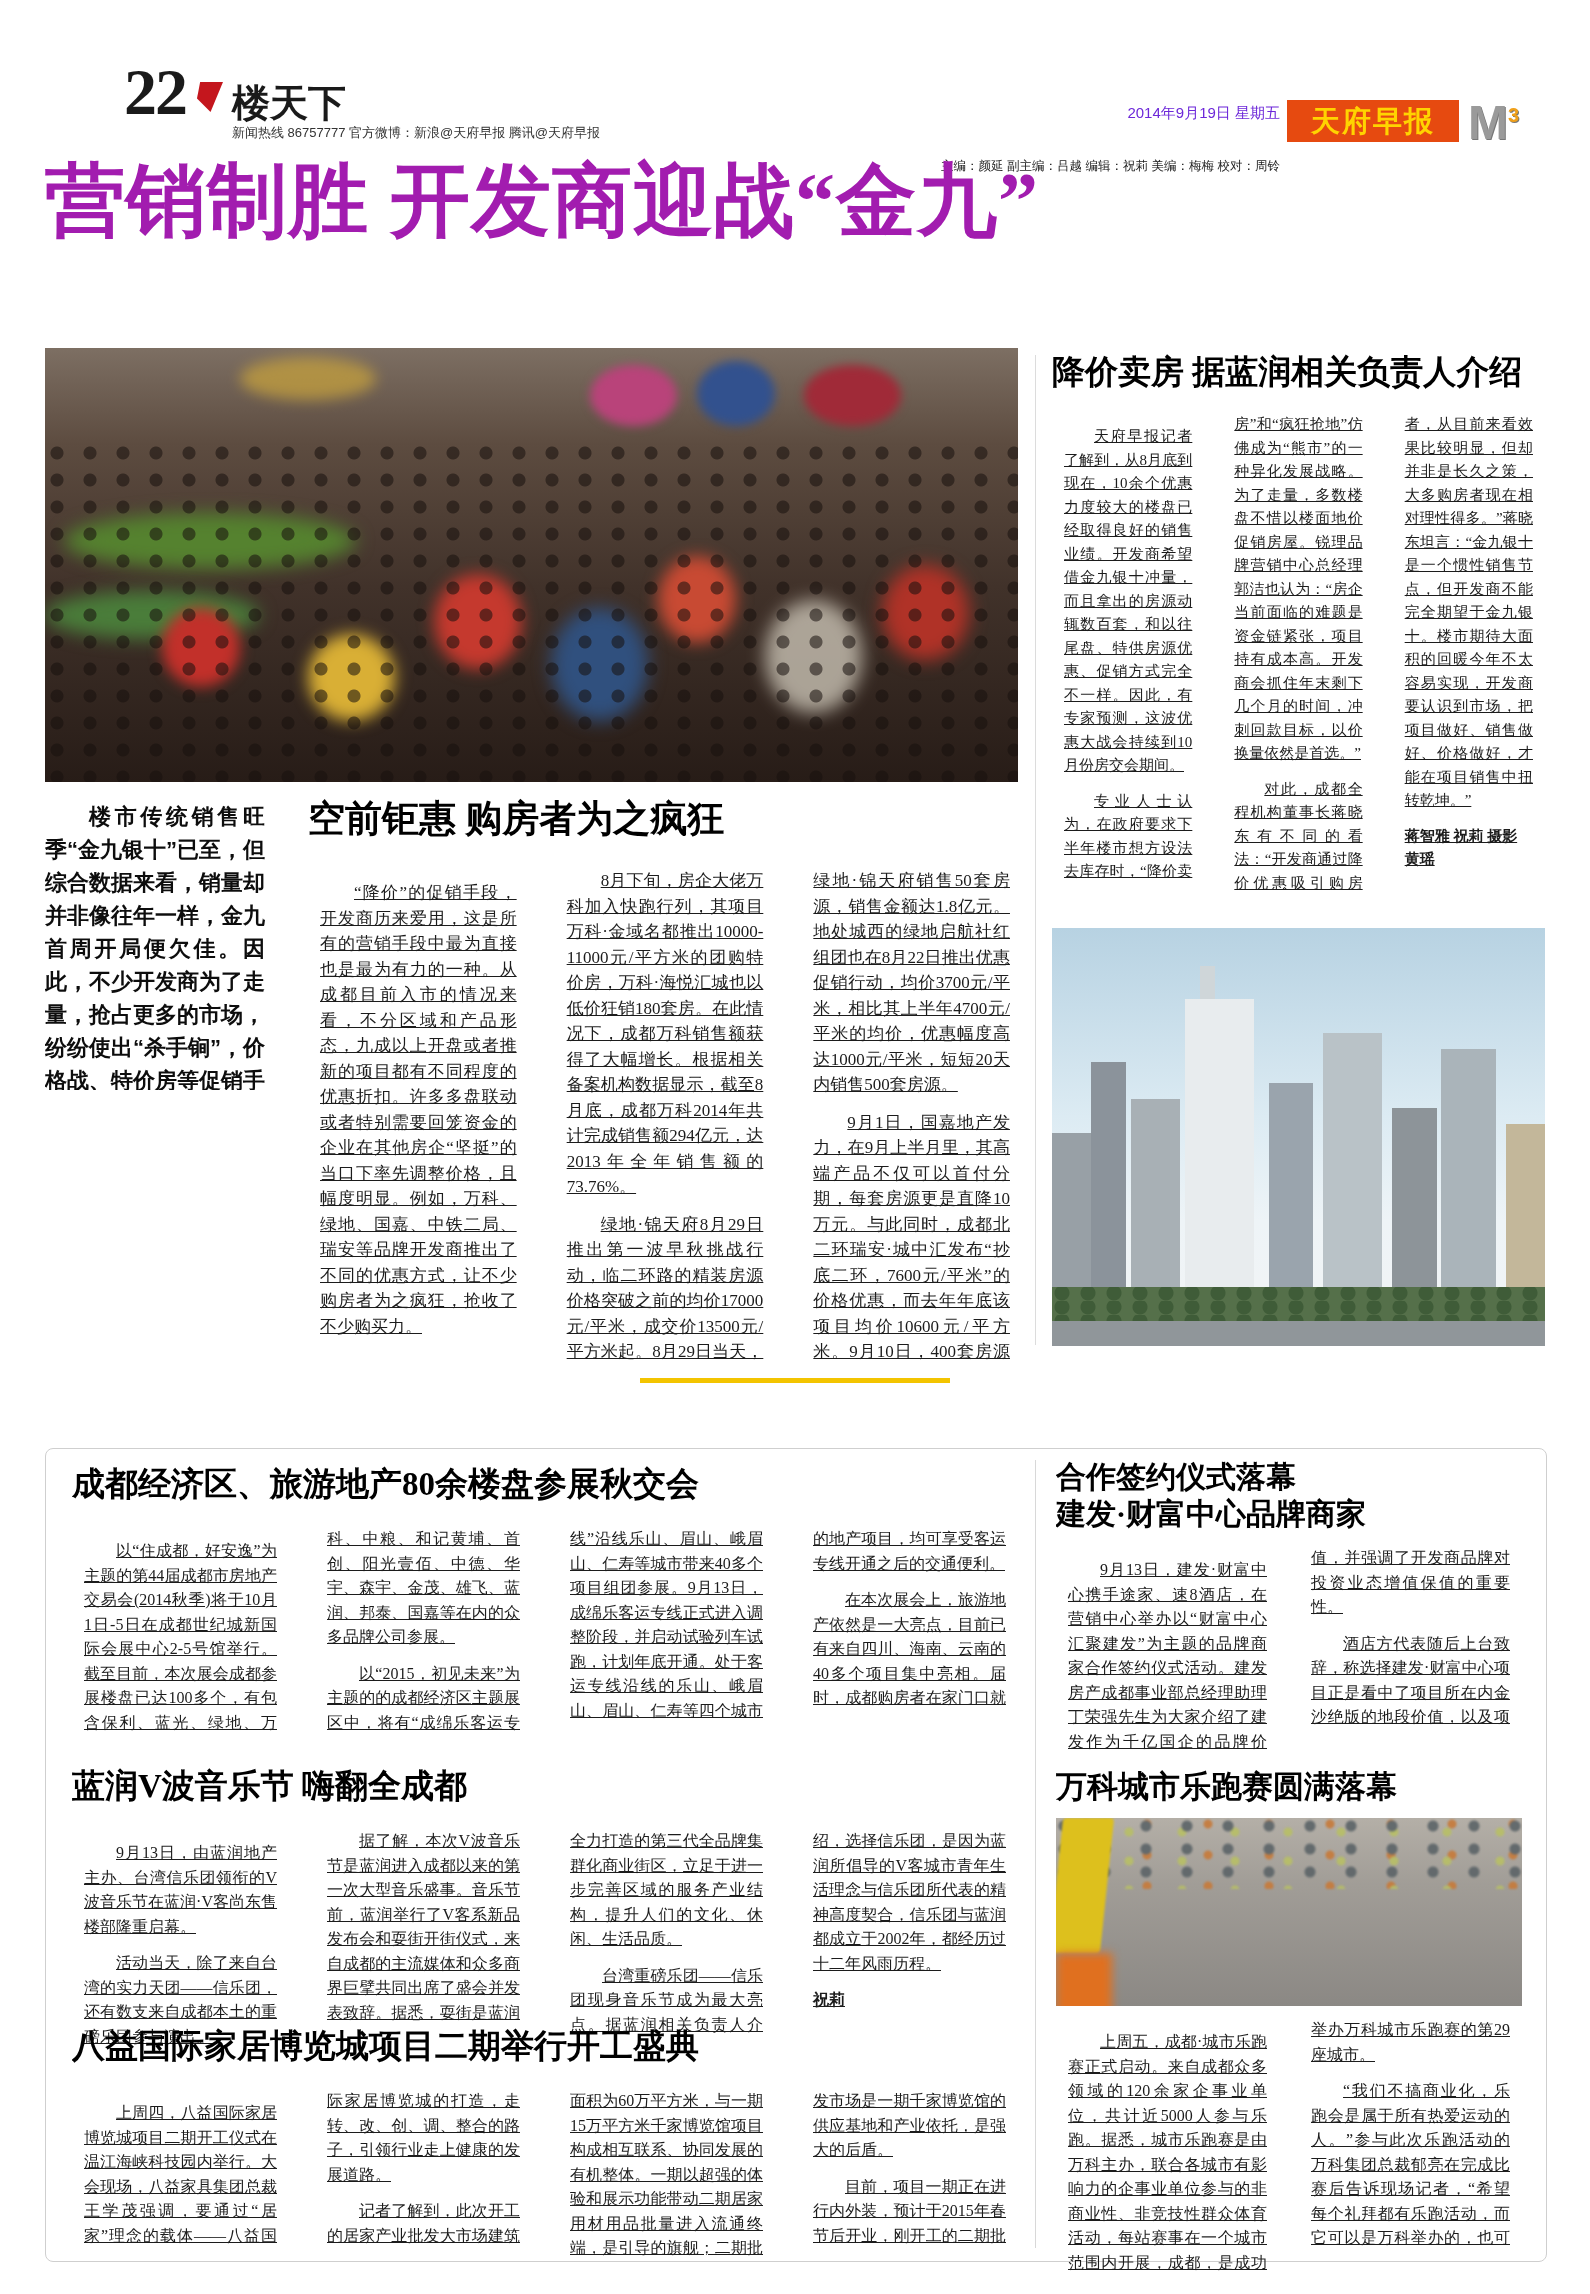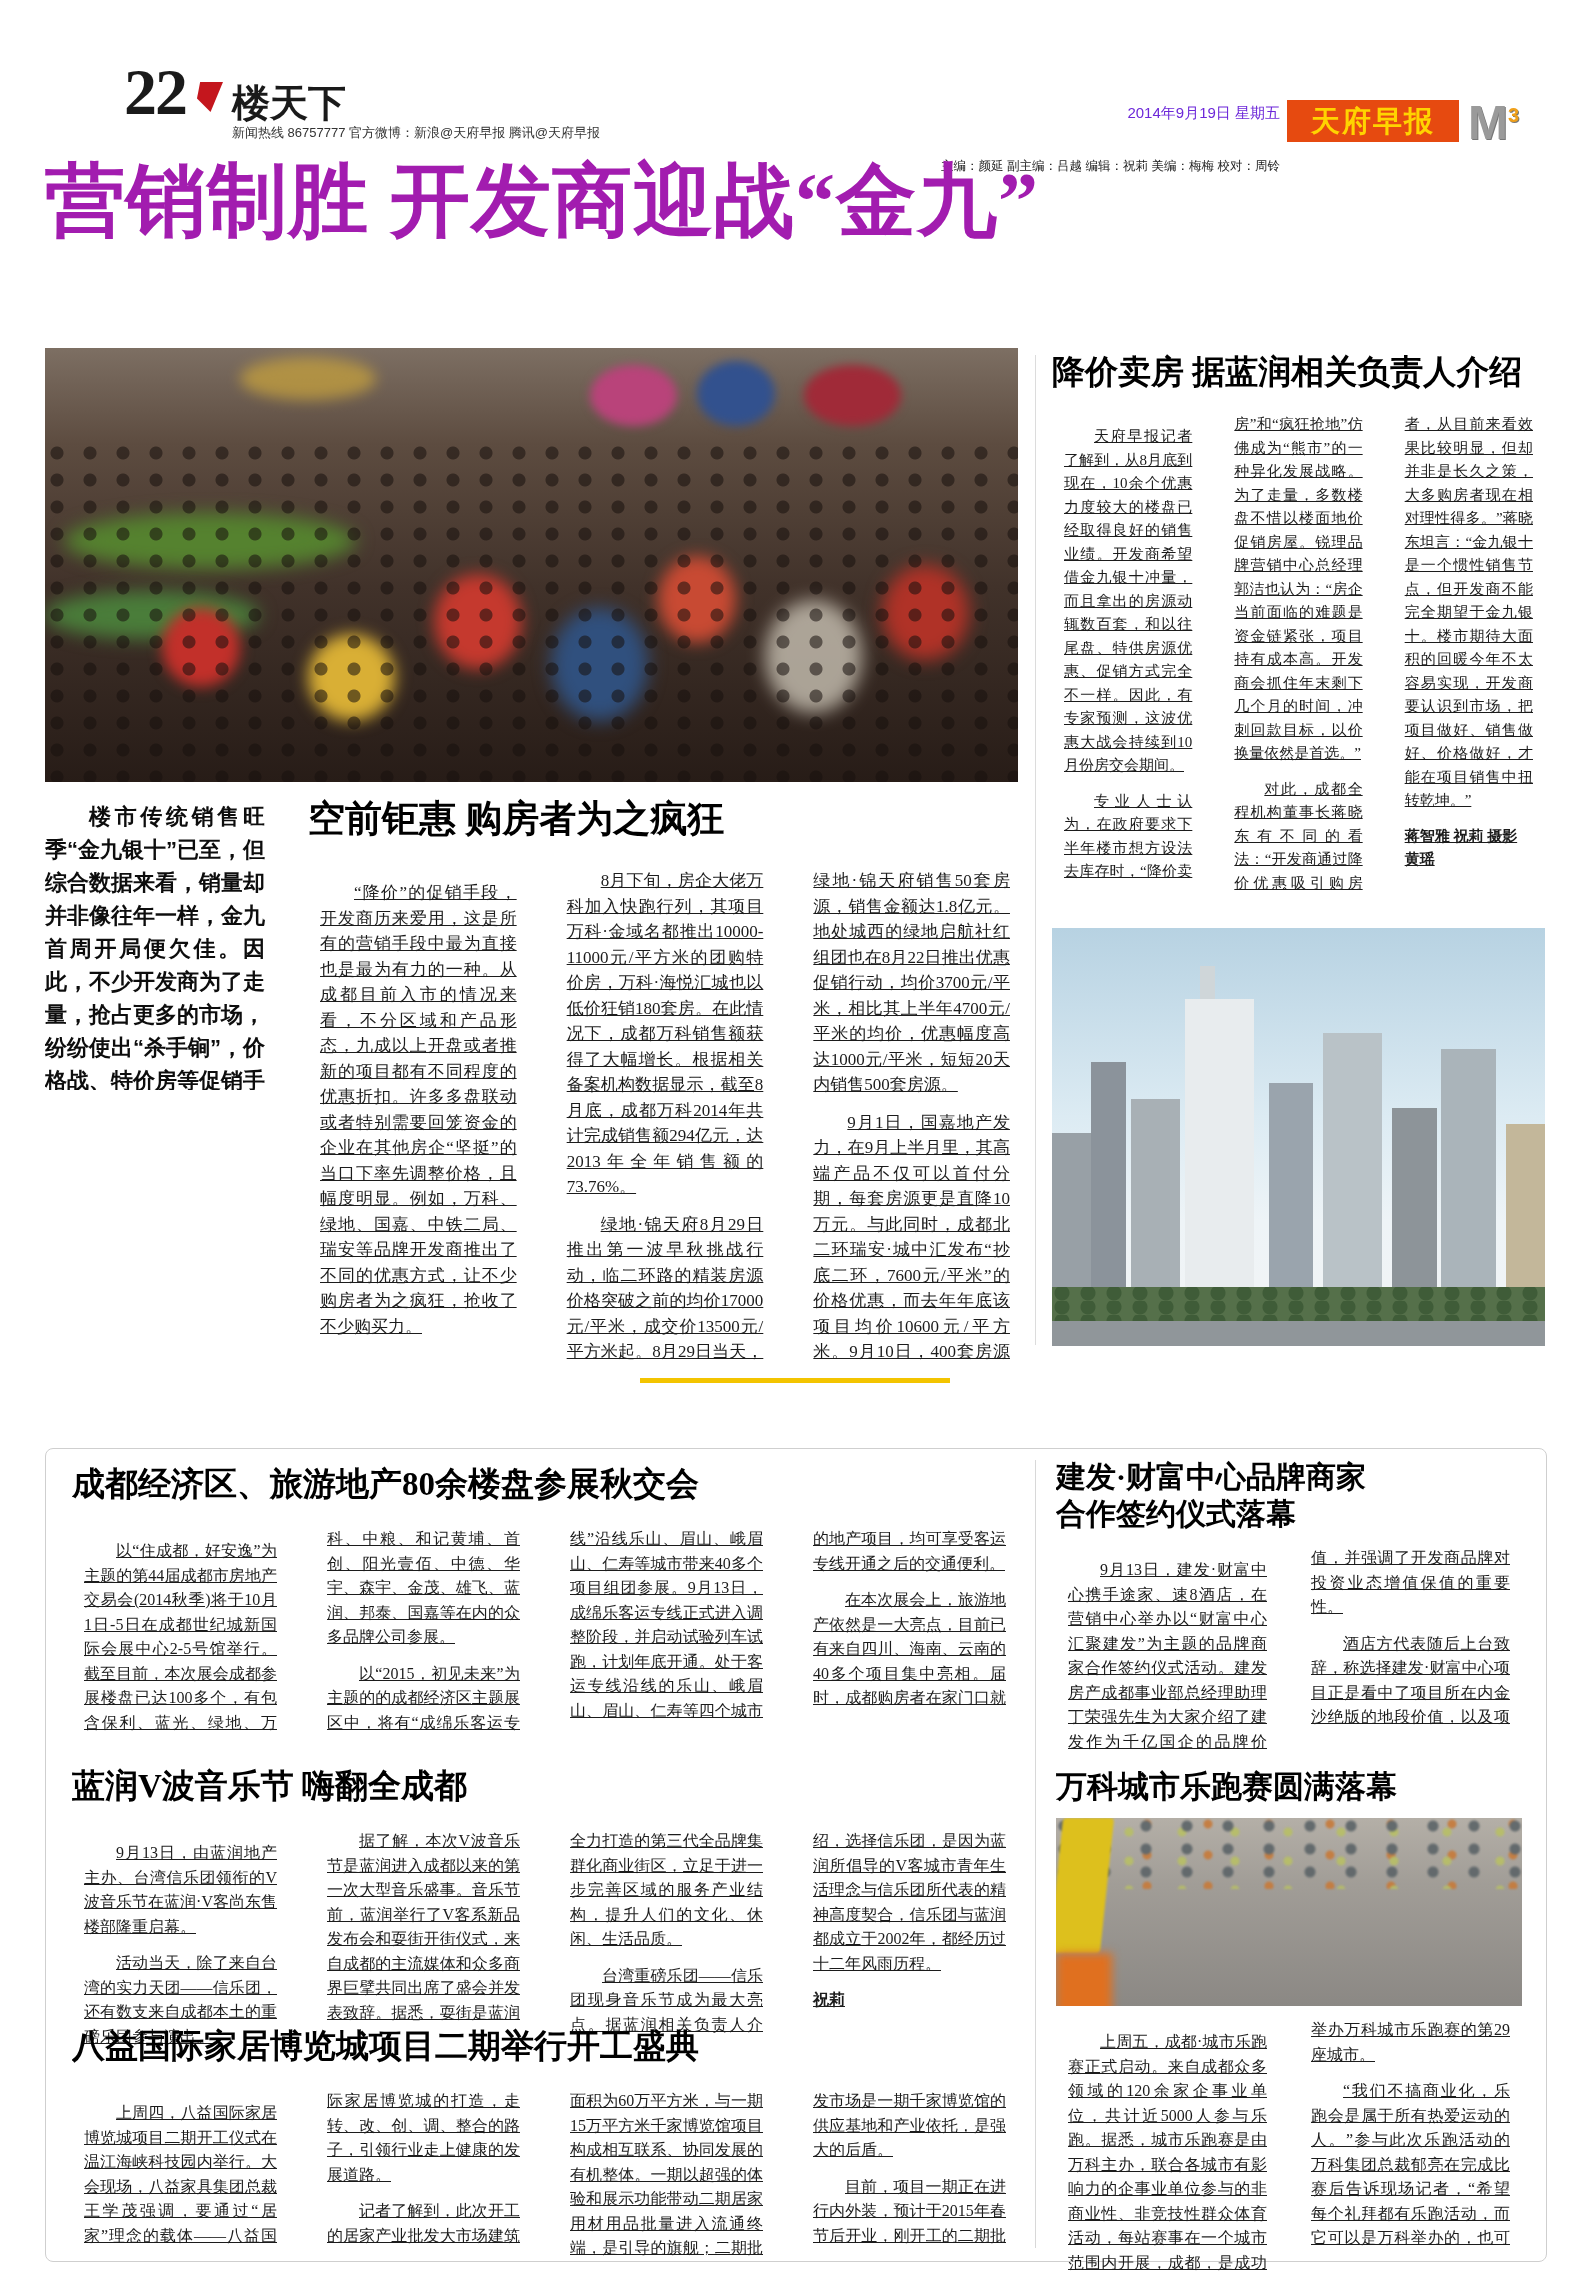--- a/index.html
+++ b/index.html
@@ -200,22 +200,22 @@
   <div class="art-title">八益国际家居博览城项目二期举行开工盛典</div>
   <div class="body-cols cols4">
     <p>上周四，八益国际家居博览城项目二期开工仪式在温江海峡科技园内举行。大会现场，八益家具集团总裁王学茂强调，要通过“居家”理念的载体——八益国际家居博览城的打造，走转、改、创、调、整合的路子，引领行业走上健康的发展道路。</p>
     <p>记者了解到，此次开工的居家产业批发大市场建筑面积为60万平方米，与一期15万平方米千家博览馆项目构成相互联系、协同发展的有机整体。一期以超强的体验和展示功能带动二期居家用材用品批量进入流通终端，是引导的旗舰；二期批发市场是一期千家博览馆的供应基地和产业依托，是强大的后盾。</p>
     <p>目前，项目一期正在进行内外装，预计于2015年春节后开业，刚开工的二期批发市场预计将于2016年元旦开业。</p>
     <p class="byline">任紫薇</p>
   </div>
 </div>
 
 <div class="abs jianfa">
+  <div class="art-title">合作签约仪式落幕</div>
   <div class="art-title">建发·财富中心品牌商家</div>
-  <div class="art-title">合作签约仪式落幕</div>
   <div class="body-cols">
     <p>9月13日，建发·财富中心携手途家、速8酒店，在营销中心举办以“财富中心汇聚建发”为主题的品牌商家合作签约仪式活动。建发房产成都事业部总经理助理丁荣强先生为大家介绍了建发作为千亿国企的品牌价值，并强调了开发商品牌对投资业态增值保值的重要性。</p>
     <p>酒店方代表随后上台致辞，称选择建发·财富中心项目正是看中了项目所在内金沙绝版的地段价值，以及项目产品在其区域范围内稀缺性。</p>
     <p class="byline">蒋智雅</p>
   </div>
 </div>
 
 <div class="abs run">
   <div class="art-title">万科城市乐跑赛圆满落幕</div>
   <div class="run-photo">

